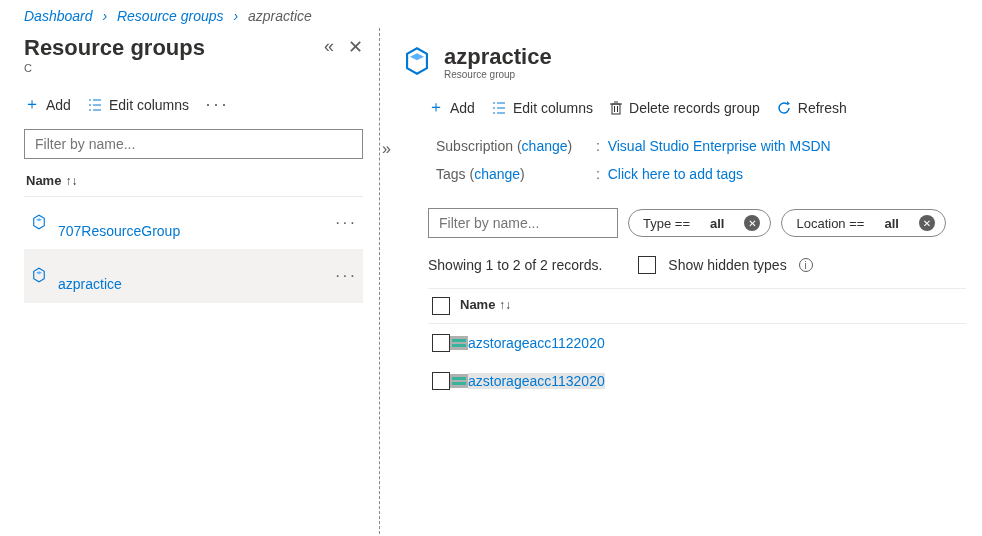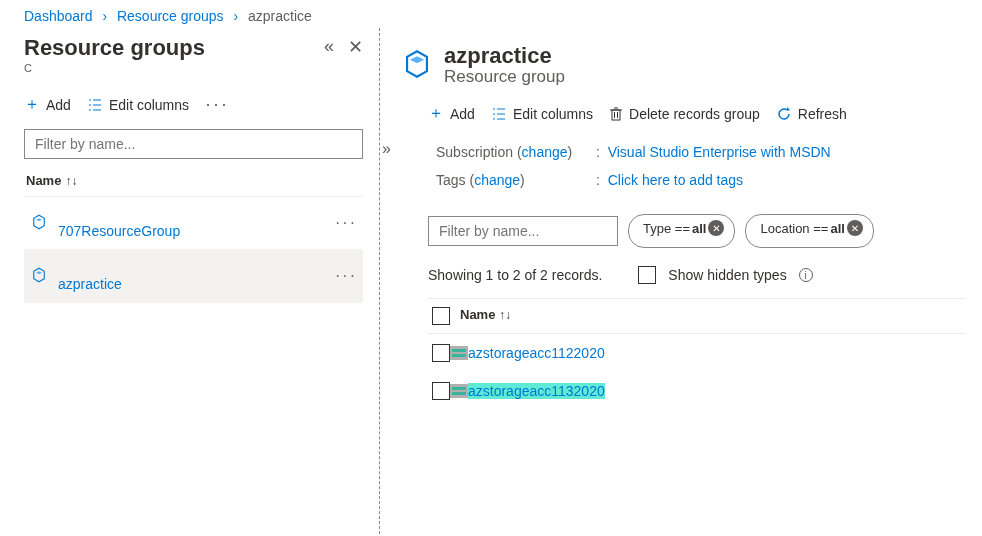--- a/index.html
+++ b/index.html
@@ -1,20 +1,20 @@
 <!DOCTYPE html>
 <html><head>
 <meta charset="utf-8">
 <style>
 * { box-sizing: border-box; margin: 0; padding: 0; }
 body { font-family: "Segoe UI", Arial, sans-serif; font-size: 13px; color: #323130; background: #fff; width: 982px; height: 536px; overflow: hidden; }
 a, .link { color: #0078d4; cursor: pointer; }
 
 .breadcrumb { padding: 8px 24px 4px 24px; font-size: 14px; color: #0078d4; }
-.breadcrumb span { color: #0078d4; }
+.breadcrumb span { color: #0078d4; font-style: italic; }
 .breadcrumb .cur { color: #605e5c; }
 .bc-sep { color: #605e5c; padding: 0 6px; }
 
 .panels { display: flex; height: calc(100% - 30px); }
 
 
 .left { width: 380px; border-right: 1px dashed #8a8886; padding: 8px 16px 0 24px; position: relative; }
 .left-header { display: flex; align-items: flex-start; justify-content: space-between; padding-bottom: 14px; }
 .left-title { font-size: 22px; font-weight: 600; line-height: 1.1; }
 .left-sub { font-size: 11px; color: #605e5c; margin-top: 2px; }
@@ -36,49 +36,49 @@
 .rg-item.sel { background: #f3f2f1; }
 .rg-icon svg { width: 18px; height: 18px; }
 
 .expand-mid { position: absolute; right: -12px; top: 112px; color: #605e5c; font-size: 16px; background: #fff; }
 
 
 .right { flex: 1; padding: 8px 16px 0 20px; overflow: hidden; }
 .right-header { display: flex; align-items: center; gap: 10px; padding-top: 8px; padding-bottom: 4px; }
 .rg-big-icon svg { width: 34px; height: 34px; }
 .right-title { font-size: 22px; font-weight: 600; line-height: 1.05; }
-.right-sub { font-size: 17px; color: #605e5c; }
+.right-sub { font-size: 10px; color: #605e5c; }
 
 .r-toolbar { display: flex; align-items: center; gap: 16px; padding: 12px 0 14px 28px; font-size: 14px; flex-wrap: wrap; }
 .del-ico { color: #323130; }
 .refresh-ico { color: #0078d4; }
 
 .kv { padding-left: 28px; font-size: 14px; color: #605e5c; }
 .kv-row { display: flex; padding: 6px 0; margin-left: 8px; }
 .kv-key { width: 160px; }
 .kv-val { color: #323130; }
 .kv-blue { color: #0078d4; }
 
 .filters-row { display: flex; gap: 10px; padding: 20px 0 0 28px; align-items: center; }
 .filter2 { width: 190px; border: 1px solid #8a8886; padding: 6px 10px; font-size: 14px; color: #605e5c; }
-.pill { border: 1px solid #8a8886; border-radius: 16px; padding: 5px 10px 11px 14px; font-size: 13px; display: flex; align-items: center; gap: 2px; color: #323130; }
+.pill { border: 1px solid #8a8886; border-radius: 16px; padding: 5px 10px 5px 14px; font-size: 13px; display: flex; align-items: center; gap: 20px; color: #323130; }
 .pill b { font-weight: 600; }
 .pill .x { width: 16px; height: 16px; border-radius: 50%; background: #605e5c; color: #fff; font-size: 10px; display: inline-flex; align-items: center; justify-content: center; }
 
 .records-row { display: flex; align-items: center; gap: 12px; padding: 18px 0 8px 28px; font-size: 14px; color: #323130; }
 .chk { width: 18px; height: 18px; border: 1px solid #323130; display: inline-block; }
 .info-ico { width: 14px; height: 14px; border: 1px solid #605e5c; border-radius: 50%; display: inline-flex; align-items: center; justify-content: center; font-size: 10px; color: #605e5c; }
 
 .res-table { padding-left: 28px; padding-top: 6px; }
 .res-hdr { display: flex; align-items: flex-start; gap: 10px; padding: 8px 4px; border-top: 1px solid #edebe9; border-bottom: 1px solid #edebe9; font-weight: 600; font-size: 13px; }
 .res-row { display: flex; align-items: center; padding: 10px 4px; font-size: 14px; }
 .res-row .name { color: #0078d4; }
 .storage-ico { width: 18px; height: 14px; display: inline-block; }
 .storage-ico svg { width: 18px; height: 14px; }
-.highlight { background: #5eead4; }
+.highlight { background: #e5e5e5; }
 </style>
 </head>
 <body>
 
 <div class="breadcrumb">
   <span class="link">Dashboard</span>
   <span class="bc-sep">›</span>
   <span class="link">Resource groups</span>
   <span class="bc-sep">›</span>
   <span class="cur link">azpractice</span>

